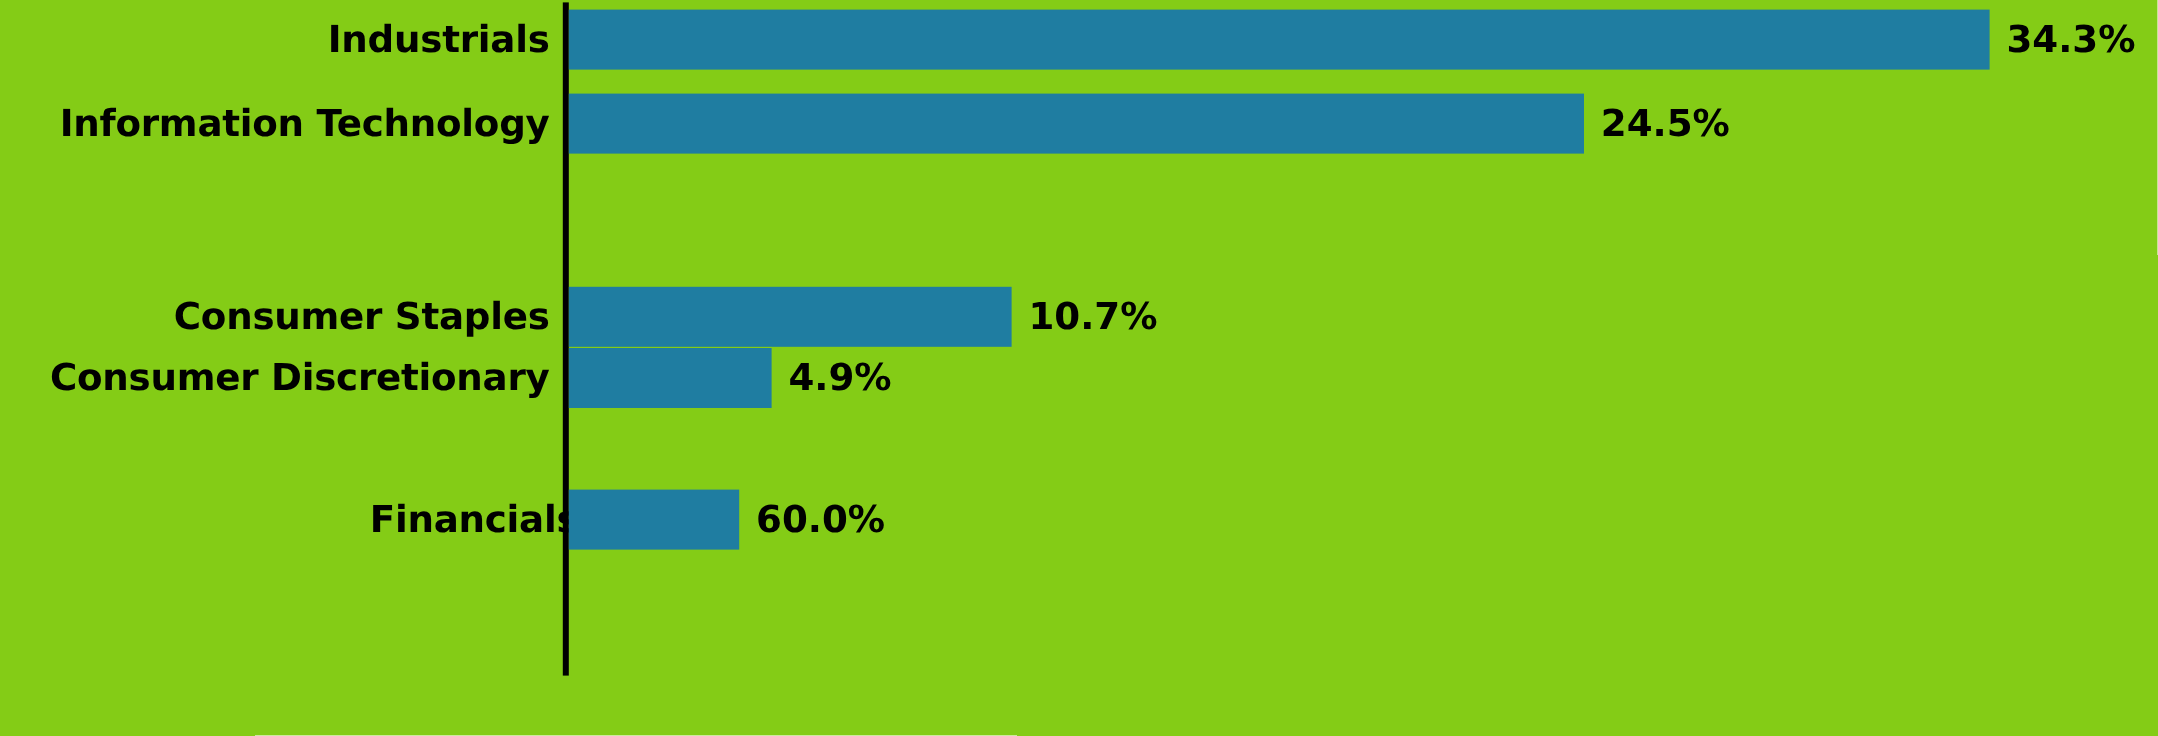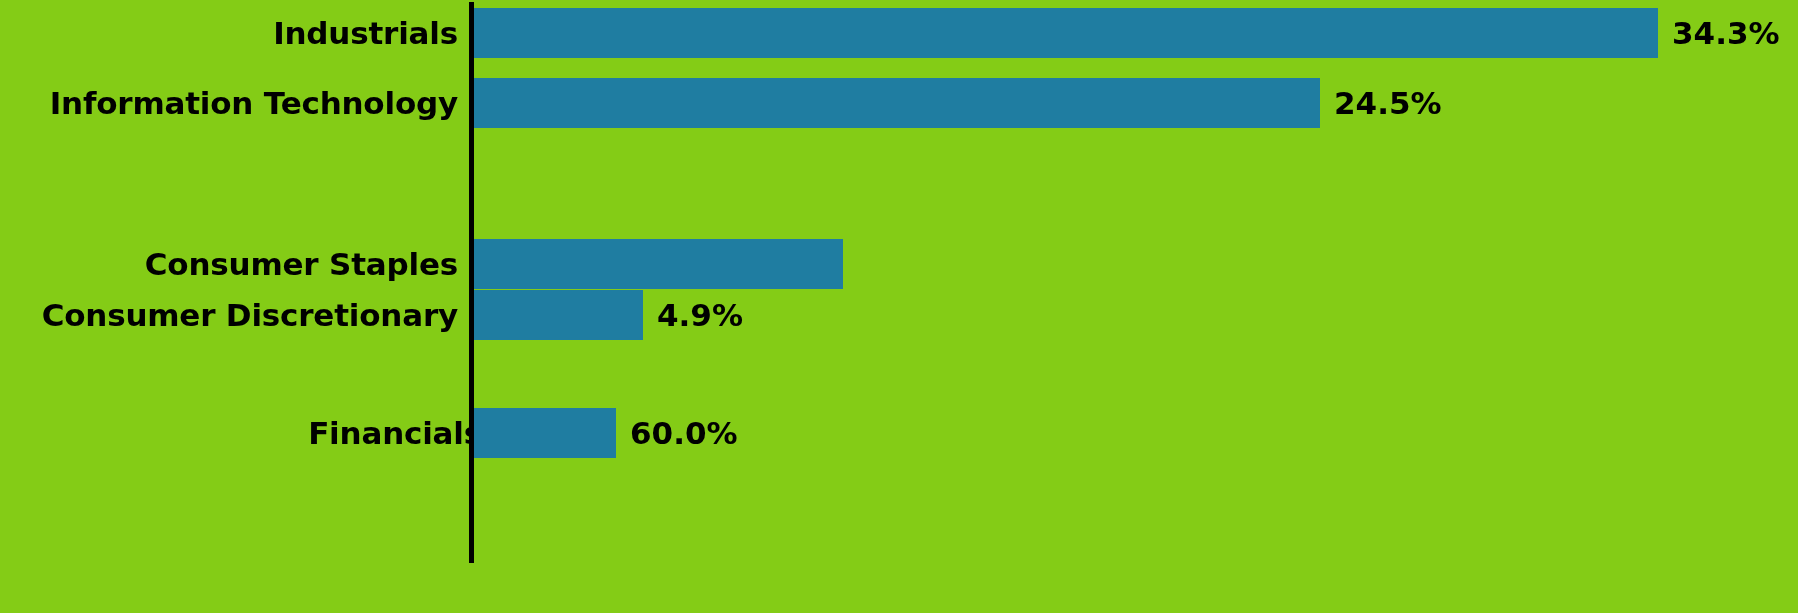--- a/index.html
+++ b/index.html
@@ -85,20 +85,21 @@
     <div class="bar-row" style="top:78px;">
       <div class="cat-label">Information Technology</div>
       <div class="bar" style="width: 846px; background: rgb(31, 125, 161);"></div>
       <div class="value-label" style="left: 1334px;">24.5%</div>
     </div>
 
 
     <div class="bar-row" style="top:219px;margin-top:20px;">
       <div class="cat-label">Consumer Staples</div>
       <div class="bar" style="width: 369px; background: rgb(31, 125, 161);"></div>
+      <div class="value-label" style="left:857px;">10.7%</div>
     </div>
 
     <div class="bar-row" style="top:290px;">
       <div class="cat-label">Consumer Discretionary</div>
       <div class="bar" style="width: 169px; background: rgb(31, 125, 161);"></div>
       <div class="value-label" style="left:657px;text-align:right;">4.9%</div>
     </div>
 
 
     <div class="bar-row" style="top:408px;padding-left:24px;">

